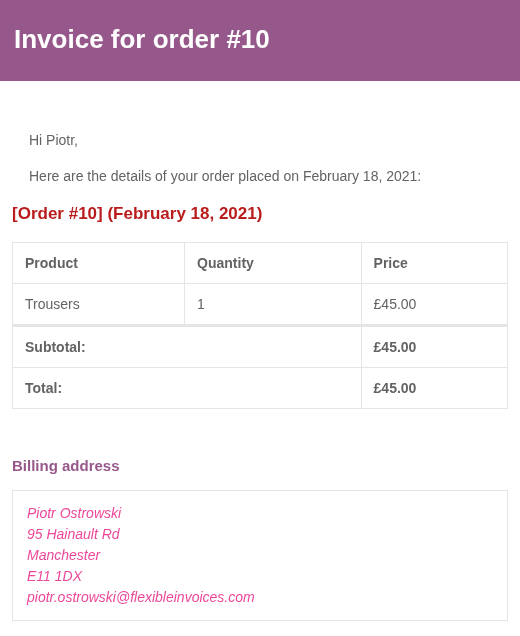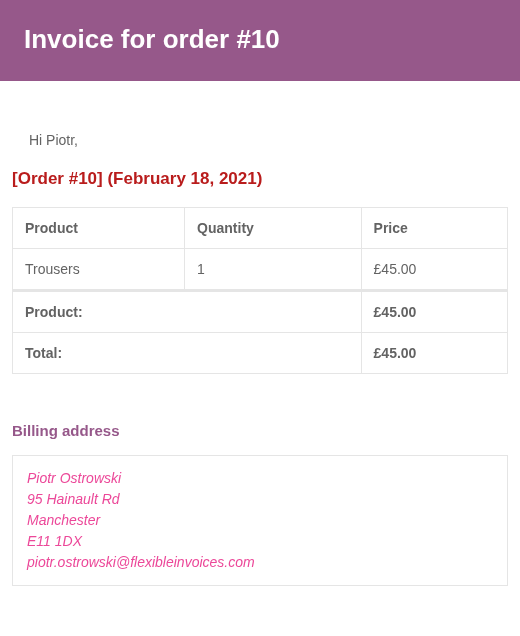--- a/index.html
+++ b/index.html
@@ -6,21 +6,21 @@
   body {
     margin: 0;
     padding: 0;
     font-family: "Helvetica Neue", Helvetica, Arial, sans-serif;
     color: #636363;
     background: #fff;
     width: 520px;
   }
   .header {
     background: #96588a;
-    padding: 24px 18px 26px 24px;
+    padding: 24px 18px 26px 14px;
   }
   .header h1 {
     margin: 0;
     color: #fff;
     font-size: 26px;
     font-weight: bold;
   }
   .content {
     padding: 50px 12px 20px 12px;
   }
@@ -77,41 +77,42 @@
 </head>
 <body>
 
 <div class="header">
   <h1>Invoice for order #10</h1>
 </div>
 
 <div class="content">
 
   <p>Hi Piotr,</p>
+  <p>Here are the details of your order placed on February 18, 2021:</p>
 
   <h2 class="order-heading">[Order #10] (February 18, 2021)</h2>
 
   <table class="order-table">
     <thead>
       <tr>
         <th>Product</th>
         <th>Quantity</th>
         <th>Price</th>
       </tr>
     </thead>
     <tbody>
       <tr>
         <td>Trousers</td>
         <td>1</td>
         <td>£45.00</td>
       </tr>
     </tbody>
     <tfoot>
       <tr class="subtotal-row">
-        <th colspan="2">Product:</th>
+        <th colspan="2">Subtotal:</th>
         <td>£45.00</td>
       </tr>
       <tr>
         <th colspan="2">Total:</th>
         <td>£45.00</td>
       </tr>
     </tfoot>
   </table>
 
   <h2 class="billing-heading">Billing address</h2>

